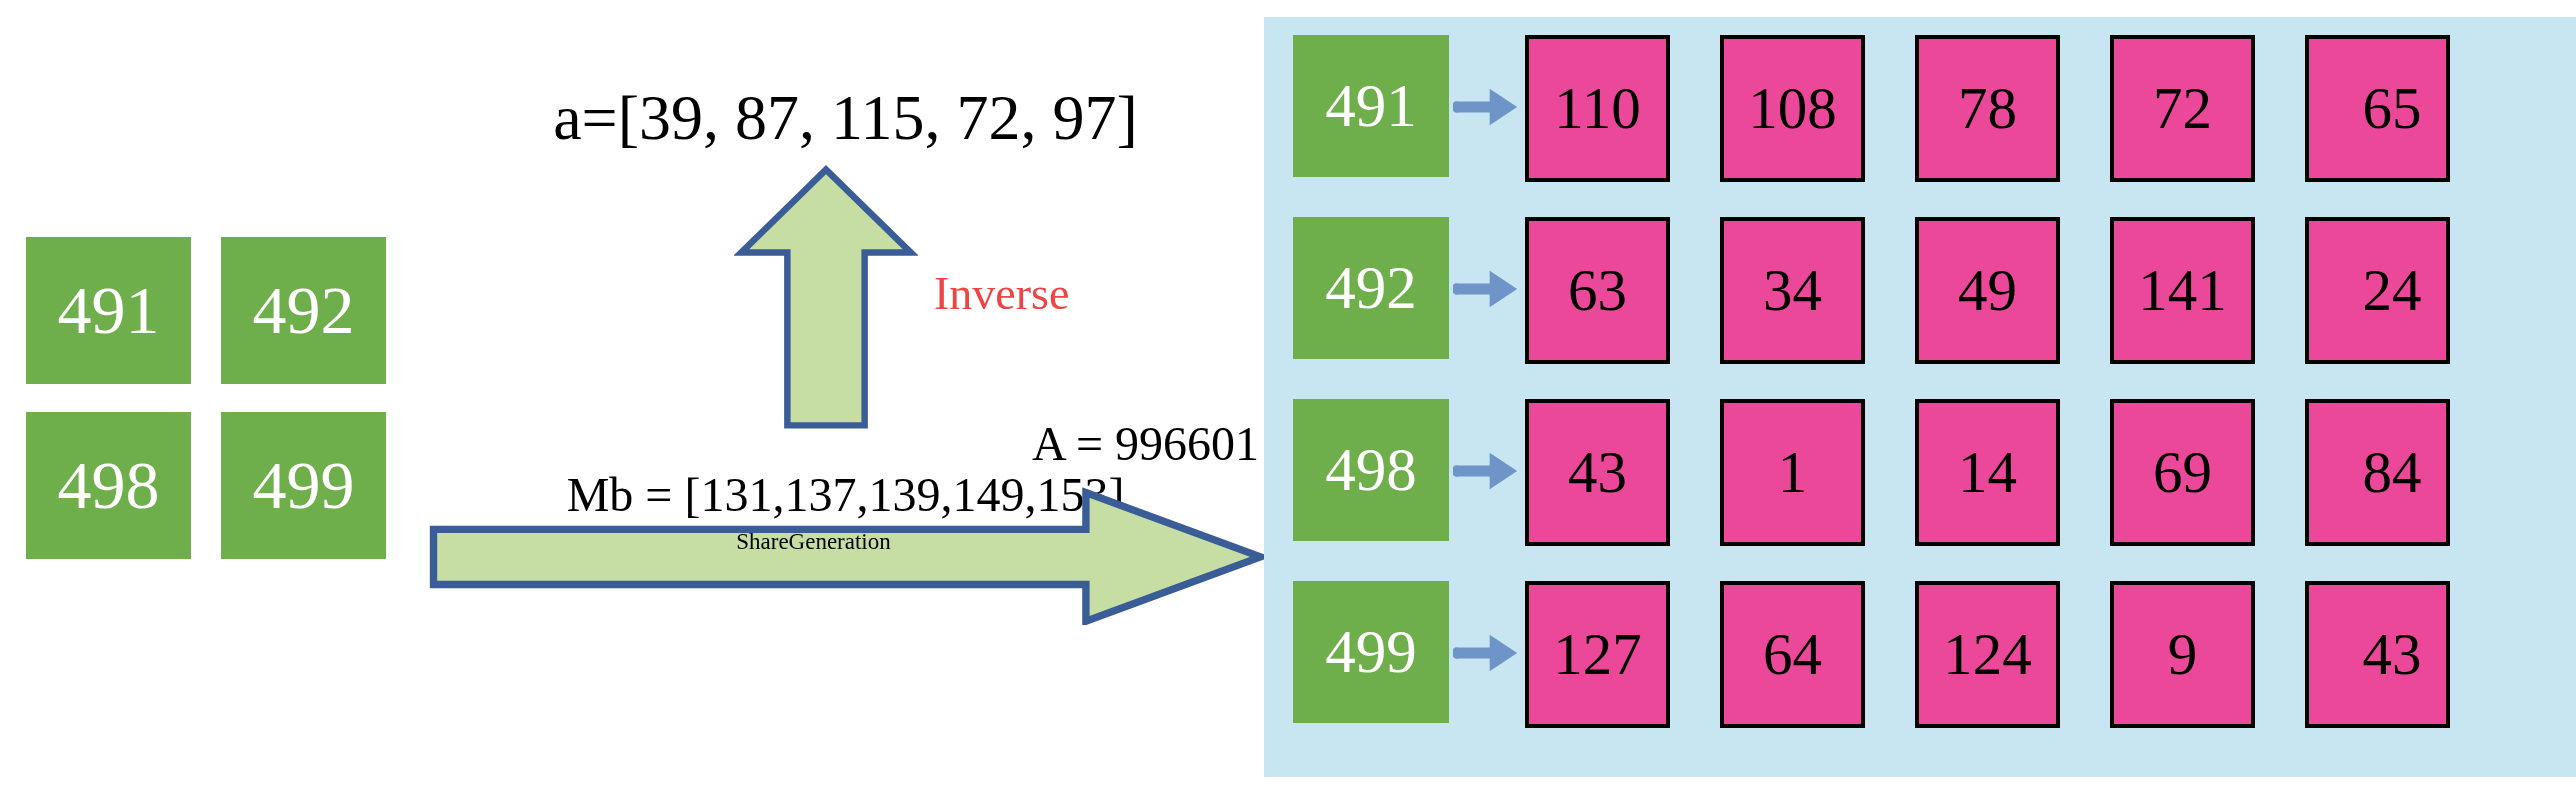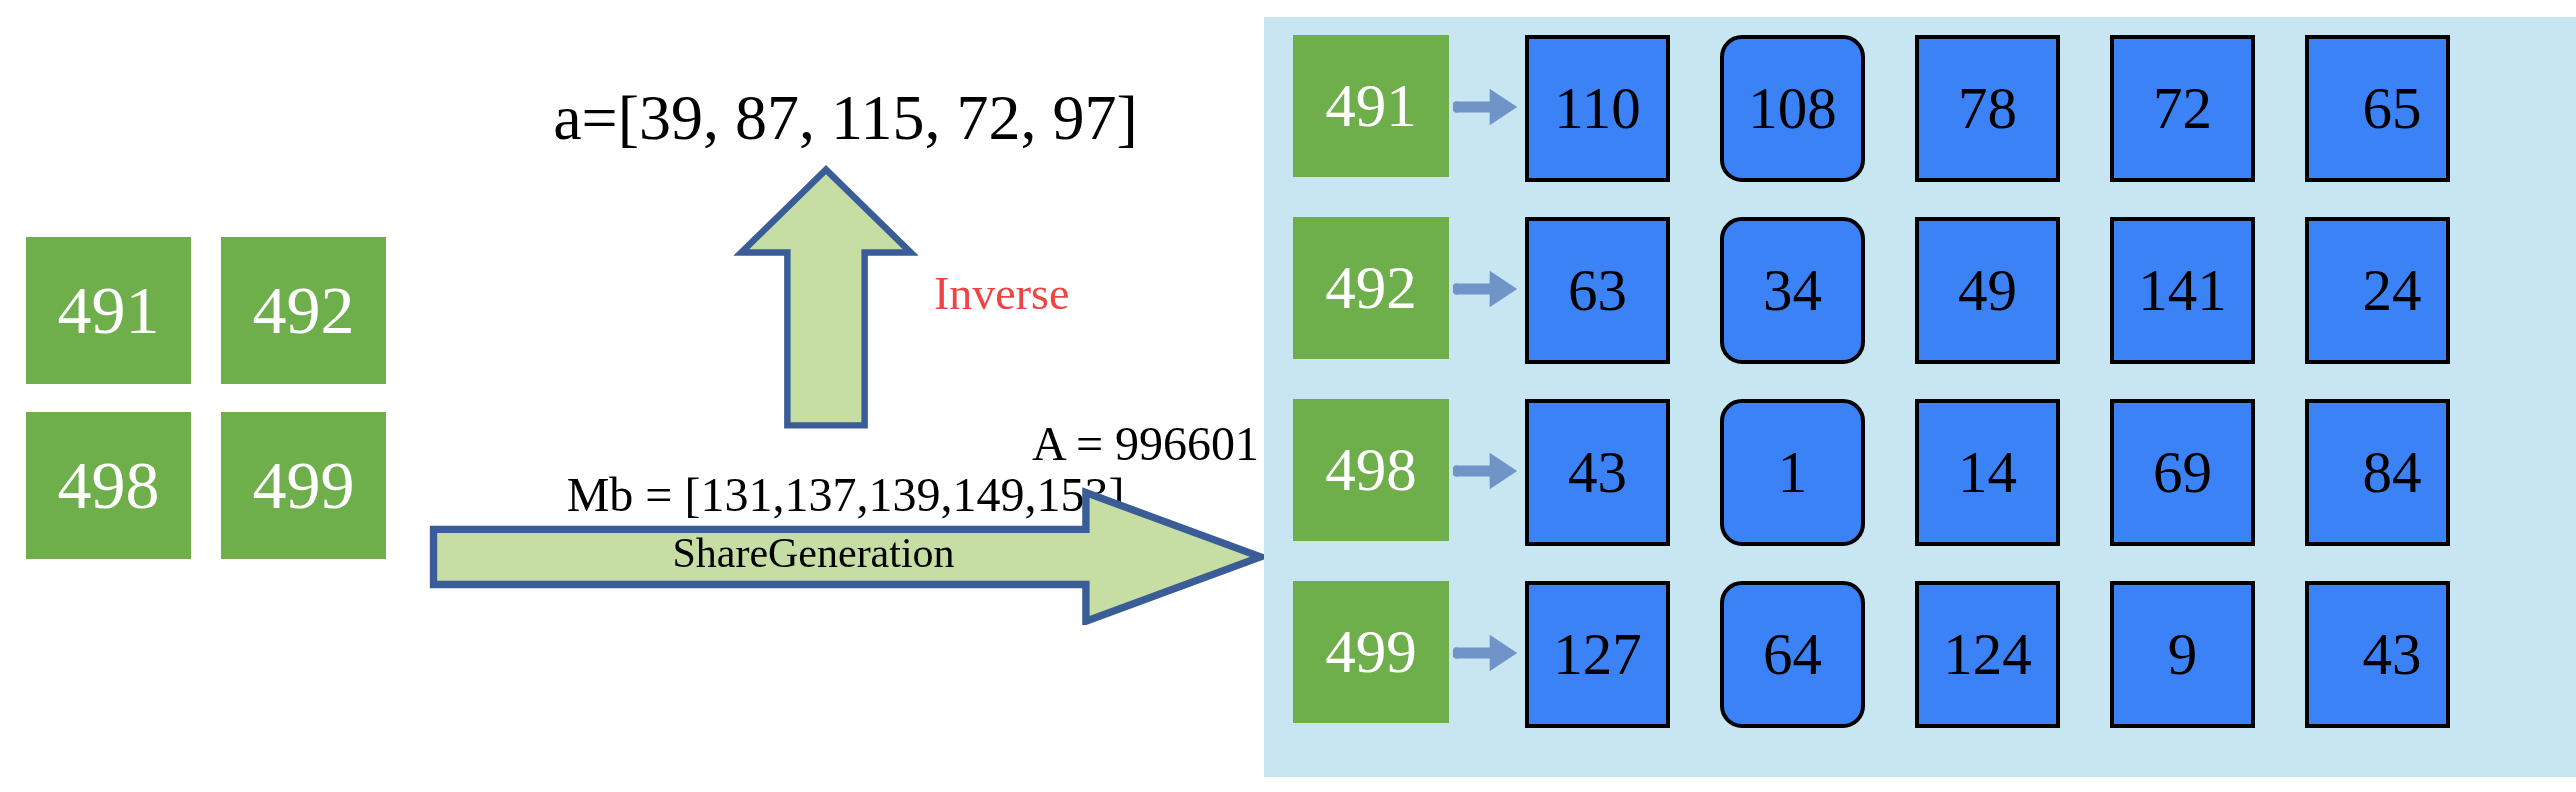--- a/index.html
+++ b/index.html
@@ -101,21 +101,21 @@
     top: 487px;
     width: 838px;
     height: 138px;
   }
   .share-label {
     position: absolute;
     left: 0;
     top: 529px;
     width: 763px;
     text-align: center;
-    font-size: 42px;
+    font-size: 23px;
     color: #000000;
     white-space: nowrap;
     pointer-events: none;
   }
 
   
   .panel {
     position: absolute;
     left: 1264px;
     top: 16.5px;
@@ -158,30 +158,30 @@
     position: absolute;
     left: 261px;
     top: 0;
     height: 161px;
   }
   .cell {
     position: absolute;
     top: 0;
     width: 145px;
     height: 147px;
-    background: #3b82f6;
+    background: #ec4899;
     border: 4.6px solid #000000;
     box-sizing: border-box;
     font-size: 59px;
     line-height: 138px;
     text-align: center;
     color: #000000;
   }
   .cell.c0 { left: 0px; }
-  .cell.c1 { left: 195px; border-radius: 22px; }
+  .cell.c1 { left: 195px; }
   .cell.c2 { left: 390px; }
   .cell.c3 { left: 585px; }
   .cell.c4 { left: 780px; padding-left: 29px; }
 </style>
 </head>
 <body>
 
 <div class="canvas">
 
   <div class="source-grid">

